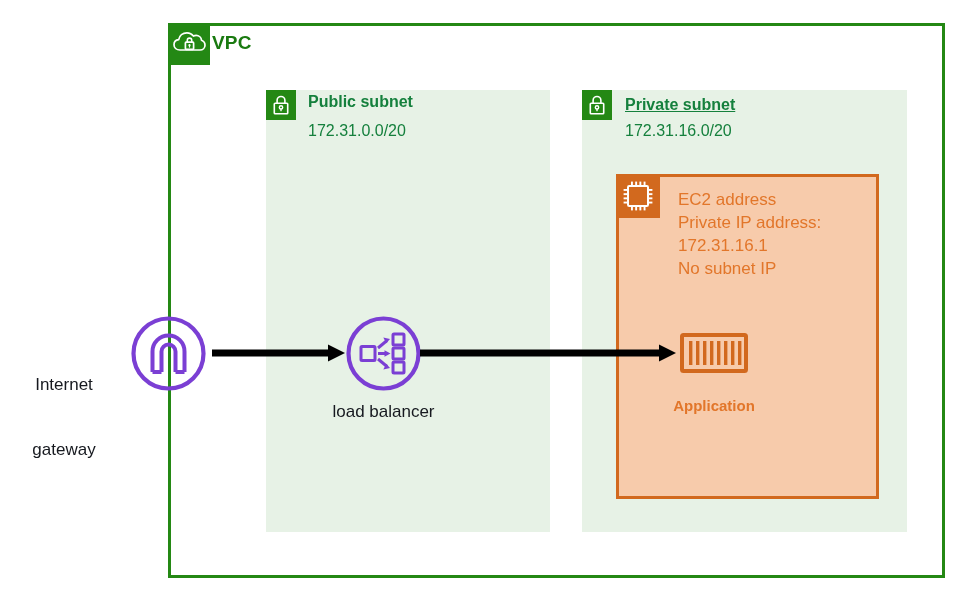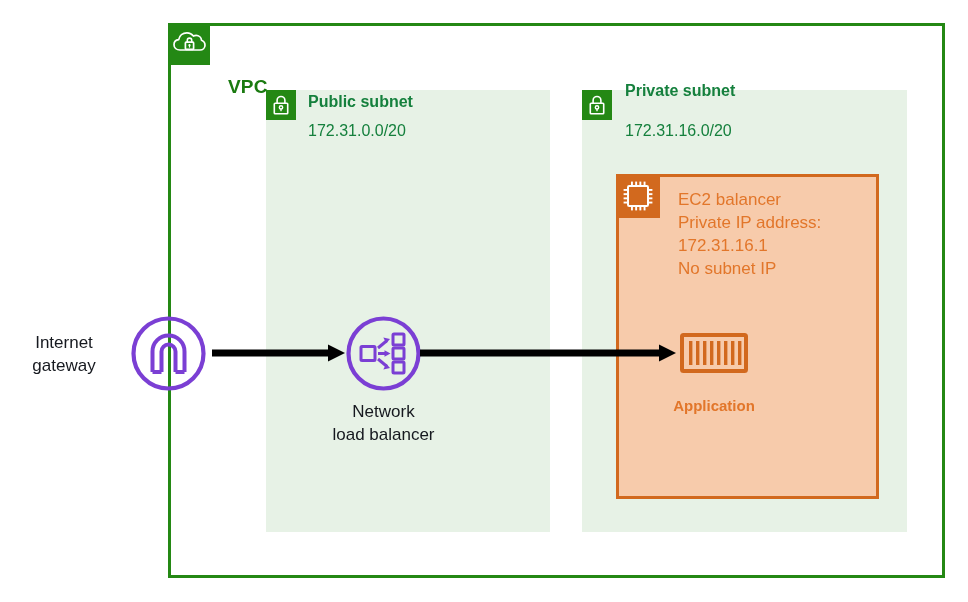--- a/index.html
+++ b/index.html
@@ -34,28 +34,27 @@
     position: absolute;
     left: 168px;
     top: 23px;
     width: 42px;
     height: 42px;
     background: #248814;
   }
   #vpc-icon svg { display: block; }
   #vpc-label {
     position: absolute;
-    left: 228px;
+    left: 212px;
     top: 32px;
     font-size: 19px;
     color: #1a7a10;
     font-weight: 600;
     letter-spacing: .2px;
     white-space: nowrap;
-    margin-top: 44px;
   }
 
   
   .subnet-panel {
     position: absolute;
     background: #e7f2e6;
   }
   #public-subnet-panel  { left: 266px; top: 90px; width: 284px; height: 442px; }
   #private-subnet-panel { left: 582px; top: 90px; width: 325px; height: 442px; }
 
@@ -77,21 +76,21 @@
     white-space: nowrap;
   }
   .subnet-cidr {
     position: absolute;
     font-size: 16px;
     color: #15803d;
     white-space: nowrap;
   }
   #public-subnet-title  { left: 308px; top: 93px; }
   #public-subnet-cidr   { left: 308px; top: 122px; }
-  #private-subnet-title { left: 625px; top: 82px; }
+  #private-subnet-title { left: 625px; top: 96px; text-decoration: underline; }
   #private-subnet-cidr  { left: 625px; top: 122px; text-align: center; }
 
   
   #ec2-box {
     position: absolute;
     left: 616px;
     top: 174px;
     width: 263px;
     height: 325px;
     background: #f7cbab;
@@ -150,21 +149,21 @@
   #igw-label {
     position: absolute;
     left: 8px;
     top: 331px;
     width: 112px;
     text-align: center;
     font-size: 17px;
     line-height: 23px;
     color: #16191f;
   }
-  #igw-label div { white-space: nowrap; }
+  #igw-label div { white-space: nowrap; margin-top: 42px; }
 
   
   #nlb-icon {
     position: absolute;
     left: 345px;
     top: 315px;
     width: 77px;
     height: 77px;
   }
   #nlb-label {
@@ -254,21 +253,21 @@
         <rect x="7.6" y="27.6" width="4.4" height="1.9"></rect>
         <rect x="32" y="15" width="4.4" height="1.9"></rect>
         <rect x="32" y="19.2" width="4.4" height="1.9"></rect>
         <rect x="32" y="23.4" width="4.4" height="1.9"></rect>
         <rect x="32" y="27.6" width="4.4" height="1.9"></rect>
       </g>
     </svg>
   </div>
 
   <div id="ec2-text">
-    <div>EC2 balancer</div>
+    <div>EC2 address</div>
     <div>Private IP address:</div>
     <div>172.31.16.1</div>
     <div>No subnet IP</div>
   </div>
 
   <div id="app-container-icon">
     <svg width="68" height="40" viewBox="0 0 68 40">
       <rect x="2" y="2" width="64" height="36" rx="1.5" fill="none" stroke="#d2691e" stroke-width="4"></rect>
       <g fill="#d2691e">
         <rect x="9" y="8" width="3.4" height="24"></rect>
@@ -313,21 +312,20 @@
         <path d="M33 44 L42 51.5"></path>
       </g>
       <g fill="#7b3fd4">
         <path d="M45.5 38.5 L39.5 35.2 L39.5 41.8 Z"></path>
         <path d="M45 24 L38.3 22.4 L41.3 28.3 Z"></path>
         <path d="M45 53 L38.3 54.6 L41.3 48.7 Z"></path>
       </g>
     </svg>
   </div>
   <div id="nlb-label">
-    <div>Network</div>
     <div>load balancer</div>
   </div>
 
   <svg id="arrow-igw-to-nlb" class="arrow-svg" width="135" height="26" viewBox="0 0 135 26">
     <path d="M0 13 L118 13" stroke="#000000" stroke-width="7"></path>
     <path d="M133 13 L116 4.5 L116 21.5 Z" fill="#000000"></path>
   </svg>
 
   <svg id="arrow-nlb-to-app" class="arrow-svg" width="258" height="26" viewBox="0 0 258 26">
     <path d="M0 13 L241 13" stroke="#000000" stroke-width="7"></path>

